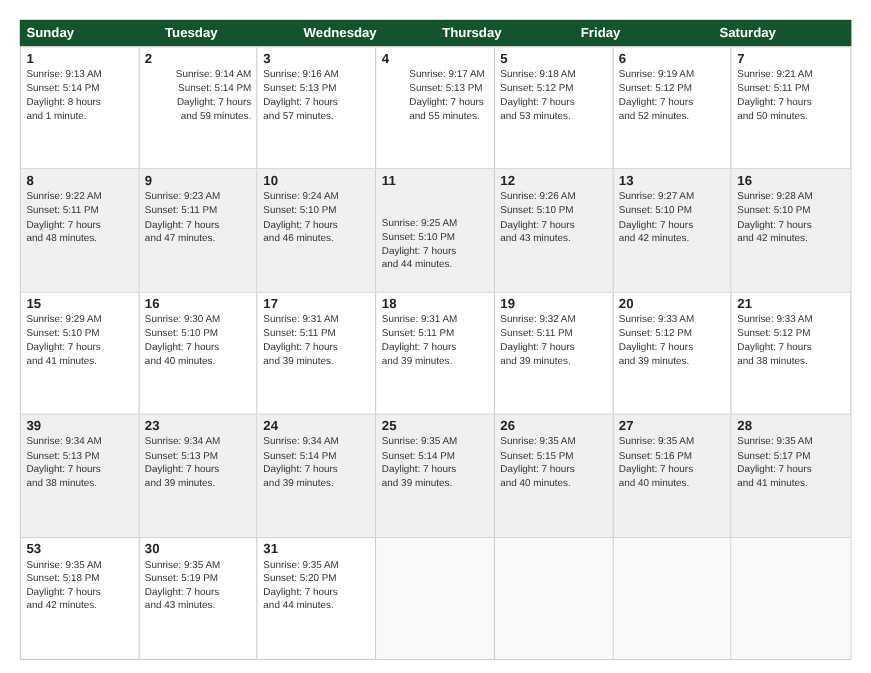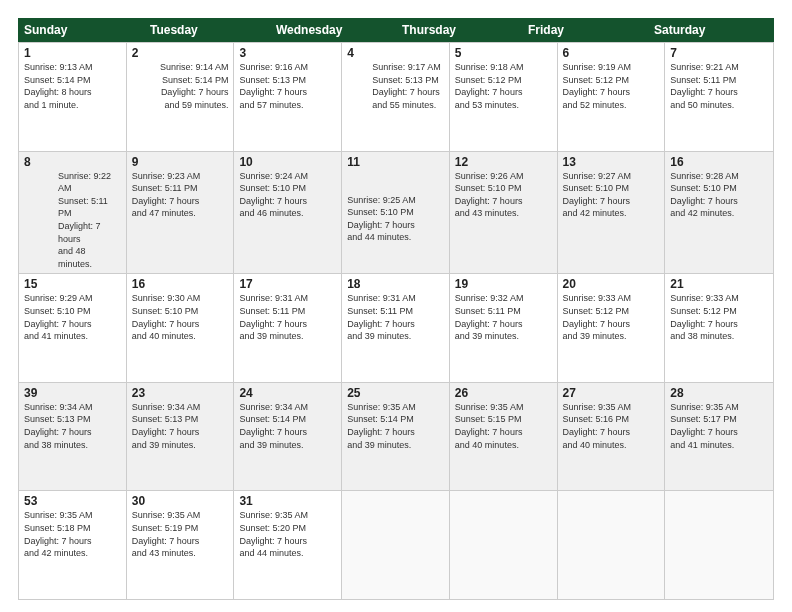--- a/index.html
+++ b/index.html
@@ -168,21 +168,21 @@
             <span class="day-num">7</span>
             <div class="day-info" style="white-space: pre-line;">Sunrise: 9:21 AM
 Sunset: 5:11 PM
 Daylight: 7 hours
 and 50 minutes.</div>
           </div>
         </div>
         <div class="cal-week">
           <div class="cal-cell shaded">
             <span class="day-num">8</span>
-            <div class="day-info" style="white-space: pre-line; margin-left: 34px;">Sunrise: 9:22 AM
+            <div class="day-info" style="white-space: pre-line;">Sunrise: 9:22 AM
 Sunset: 5:11 PM
 Daylight: 7 hours
 and 48 minutes.</div>
           </div>
           <div class="cal-cell shaded">
             <span class="day-num">9</span>
             <div class="day-info" style="white-space: pre-line;">Sunrise: 9:23 AM
 Sunset: 5:11 PM
 Daylight: 7 hours
 and 47 minutes.</div>

